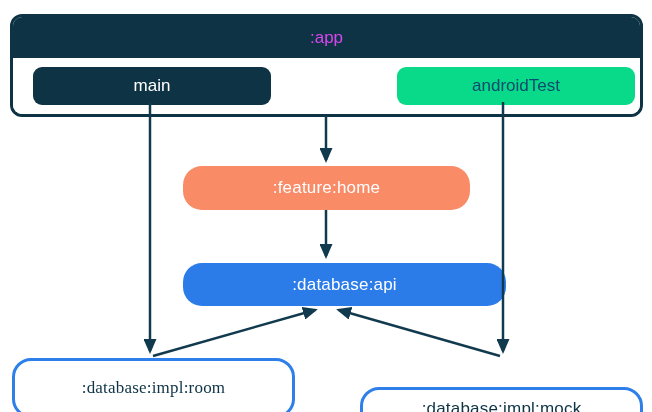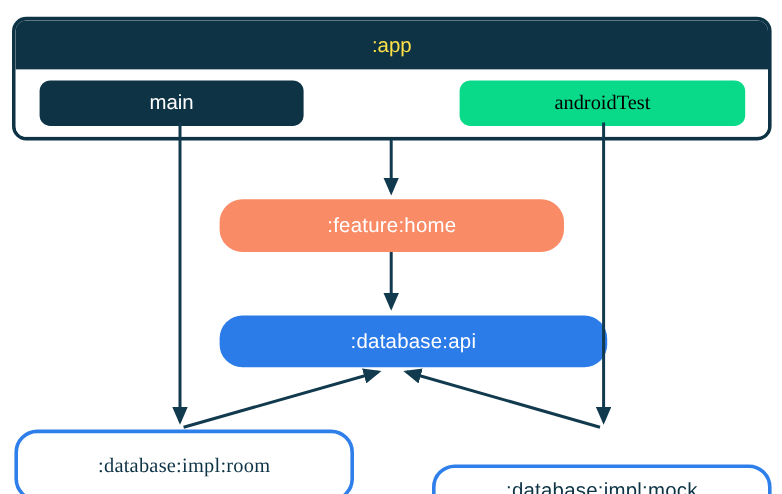--- a/index.html
+++ b/index.html
@@ -41,21 +41,21 @@
     box-sizing: border-box;
     background: #ffffff;
     border: 3px solid #0d3345;
     border-radius: 12px;
     overflow: hidden;
     z-index: 2;
   }
   .app-header {
     height: 41px;
     background: #0d3345;
-    color: #fde047;
+    color: #d946ef;
     display: flex;
     align-items: center;
     justify-content: center;
     font-size: 17px;
   }
   .app-body {
     position: relative;
     height: 56px;
     background: #ffffff;
   }
@@ -65,30 +65,29 @@
     height: 38px;
     box-sizing: border-box;
     display: flex;
     align-items: center;
     justify-content: center;
     font-size: 17px;
     border-radius: 9px;
   }
   .sourceset-main {
     left: 20px;
-    width: 220px;
+    width: 238px;
     background: #0d3345;
     color: #ffffff;
   }
   .sourceset-androidtest {
-    left: 370px;
+    left: 384px;
     width: 238px;
     background: #09da8a;
-    color: #000000;
-    font-family: Liberation Serif, serif;
+    color: #0c4a6e;
   }
   .node-feature-home {
     left: 183px; top: 166px;
     width: 287px; height: 44px;
     background: #f98b67;
     color: #ffffff;
   }
   .node-database-api {
     left: 183px; top: 263px;
     width: 323px; height: 43px;

